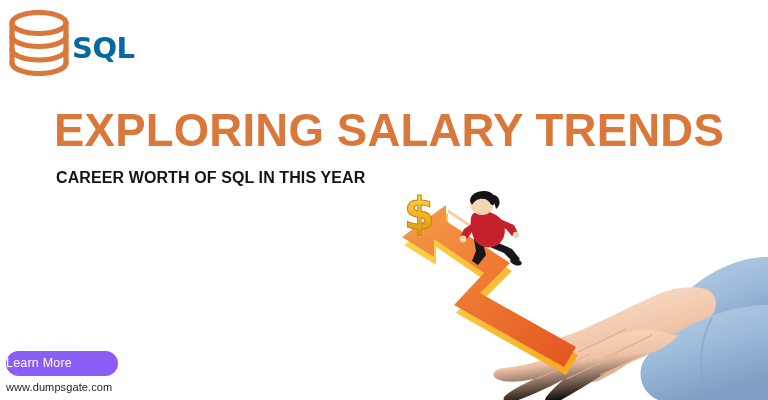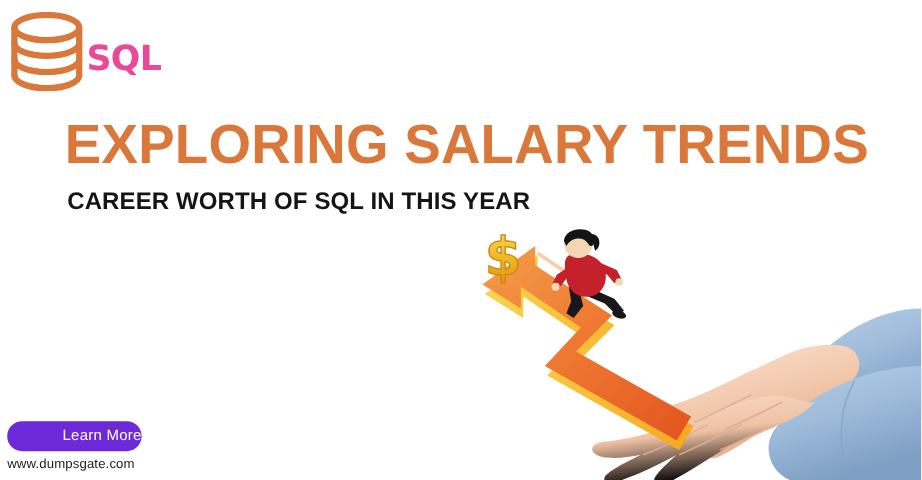--- a/index.html
+++ b/index.html
@@ -33,75 +33,75 @@
     height: 66px;
   }
   #logo-wordmark {
     position: absolute;
     left: 64px;
     top: 10px;
     font-family: "DejaVu Sans", sans-serif;
     font-size: 42px;
     font-weight: 700;
     letter-spacing: -0.5px;
-    color: #ec4899;
+    color: #0369a1;
     line-height: 52px;
     text-transform: lowercase;
     font-variant: small-caps;
   }
 
   
   #headline {
     position: absolute;
     left: 54px;
-    top: 94px;
+    top: 104px;
     width: 680px;
   }
   #page-title {
     margin: 0;
     font-family: "Liberation Sans", sans-serif;
     font-size: 46px;
     font-weight: 700;
     letter-spacing: 0.2px;
     color: #d9783a;
     line-height: 52px;
     white-space: nowrap;
     transform: scaleX(0.99);
     transform-origin: left center;
   }
   #page-subtitle {
     margin: 12px 0 0 2px;
     font-family: "Liberation Sans", sans-serif;
-    font-size: 20px;
+    font-size: 16px;
     font-weight: 700;
     letter-spacing: 0.1px;
     color: #151515;
     line-height: 20px;
     white-space: nowrap;
   }
 
   
   #cta-button {
     position: absolute;
     left: 6px;
     top: 351px;
     width: 112px;
     height: 25px;
     border: none;
     border-radius: 13px;
-    background: #6d28d9;
+    background: #8b5cf6;
     color: #ffffff;
     font-family: "Liberation Sans", sans-serif;
     font-size: 12.5px;
     font-weight: 400;
     letter-spacing: 0.2px;
     cursor: pointer;
     padding: 0;
     line-height: 25px;
-    text-align: right;
+    text-align: left;
   }
   #site-url {
     position: absolute;
     left: 6px;
     top: 379px;
     font-family: "Liberation Sans", sans-serif;
     font-size: 11px;
     font-weight: 400;
     color: #1c1c1c;
     letter-spacing: 0.1px;

